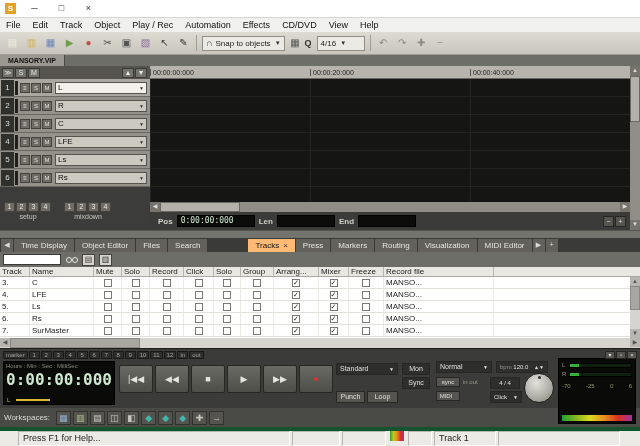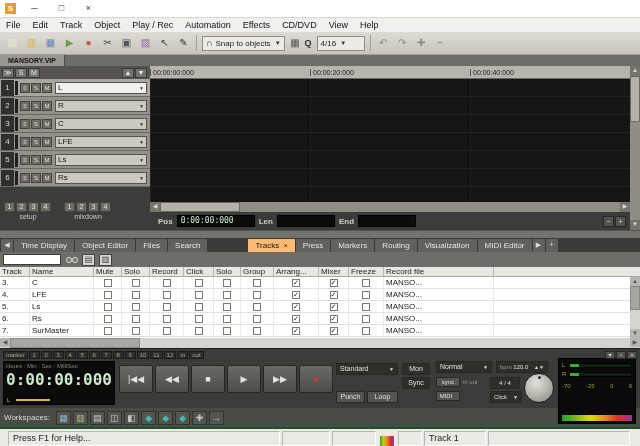--- a/index.html
+++ b/index.html
@@ -129,21 +129,21 @@
   #rainbow { position:absolute; left:3px; right:3px; bottom:2px; height:6px; background:linear-gradient(90deg,#1fa030,#86b420,#d8d820,#e89020,#d83020,#a030a0); }
 
   
   #workspaces { position:absolute; left:0; top:408px; width:640px; height:19px; background:#4a4a46; display:flex; align-items:center; font-size:8px; color:#dddcd6; padding:0 4px; }
   #ws-dd { width:98px; height:13px; background:#2e2e2c; border:1px solid #1a1a18; color:#e0e0da; display:flex; align-items:center; padding:0 3px; font-size:8px; margin-left:4px; }
   #ws-dd .arrow { margin-left:auto; font-size:5px; }
   #ws-icons { display:flex; margin-left:6px; }
   .ws-icon { width:15px; height:14px; text-align:center; line-height:12px; font-size:9px; margin-right:2px; background:#55544e; border:1px solid #32322e; }
 
   
-  #statusbar { position:absolute; left:0; top:427px; width:640px; height:19px; background:#eceae4; border-top:2px solid #14532d; display:flex; align-items:flex-end; font-size:9px; color:#222; padding:0 8px; }
+  #statusbar { position:absolute; left:0; top:427px; width:640px; height:19px; background:#eceae4; border-top:4px solid #14532d; display:flex; align-items:flex-start; font-size:9px; color:#222; padding:0 18px; }
   .sb-seg { height:15px; border:1px solid #b8b6b0; border-right-color:#fff; border-bottom-color:#fff; margin-right:2px; line-height:13px; padding:0 4px; white-space:nowrap; overflow:hidden; flex:none; }
   .sb-rainbow { width:14px; height:10px; margin:0 4px 0 2px; background:linear-gradient(90deg,#30a030,#c8c820,#e09020,#d83020,#a030a0); }
 </style>
 </head>
 <body>
 
 <div id="win">
 
   <div id="titlebar">
     <div id="app-icon">S</div>

